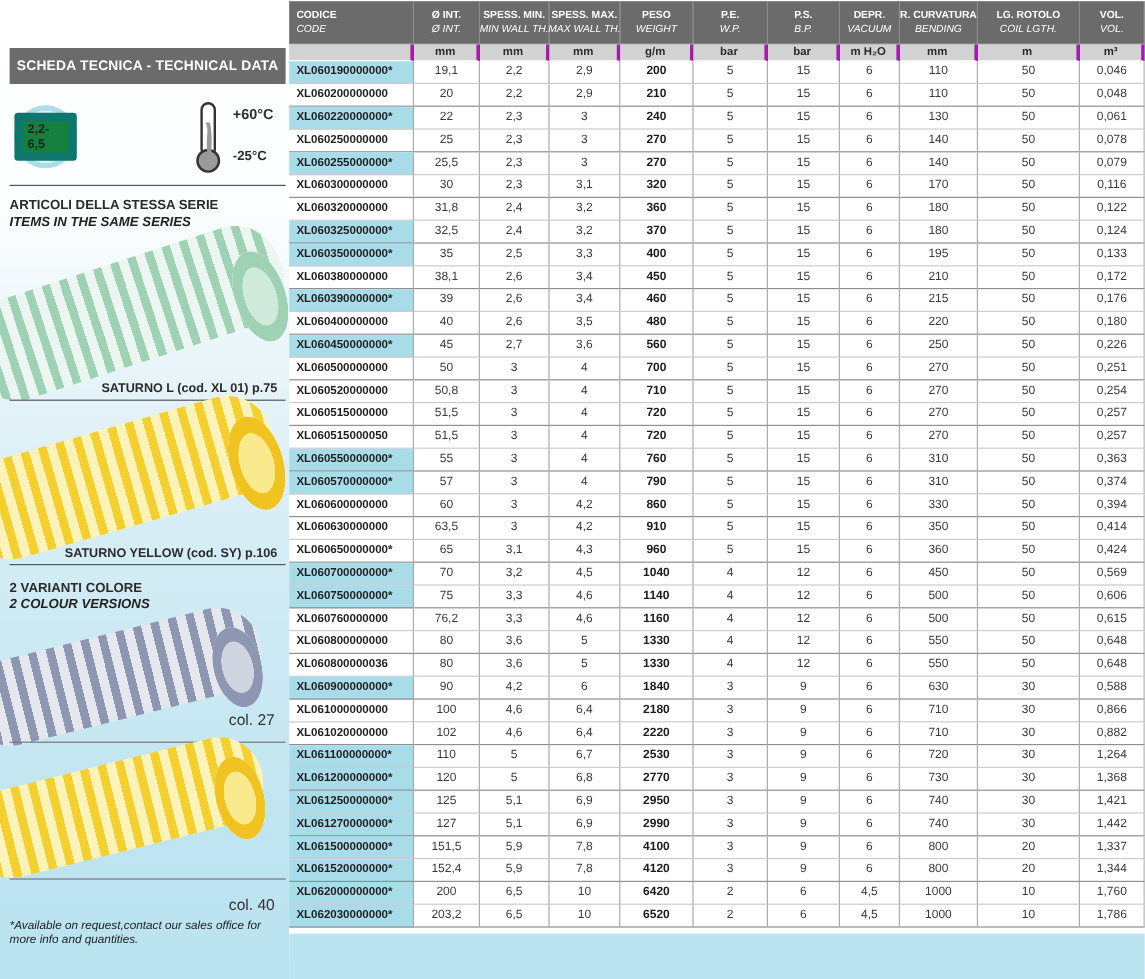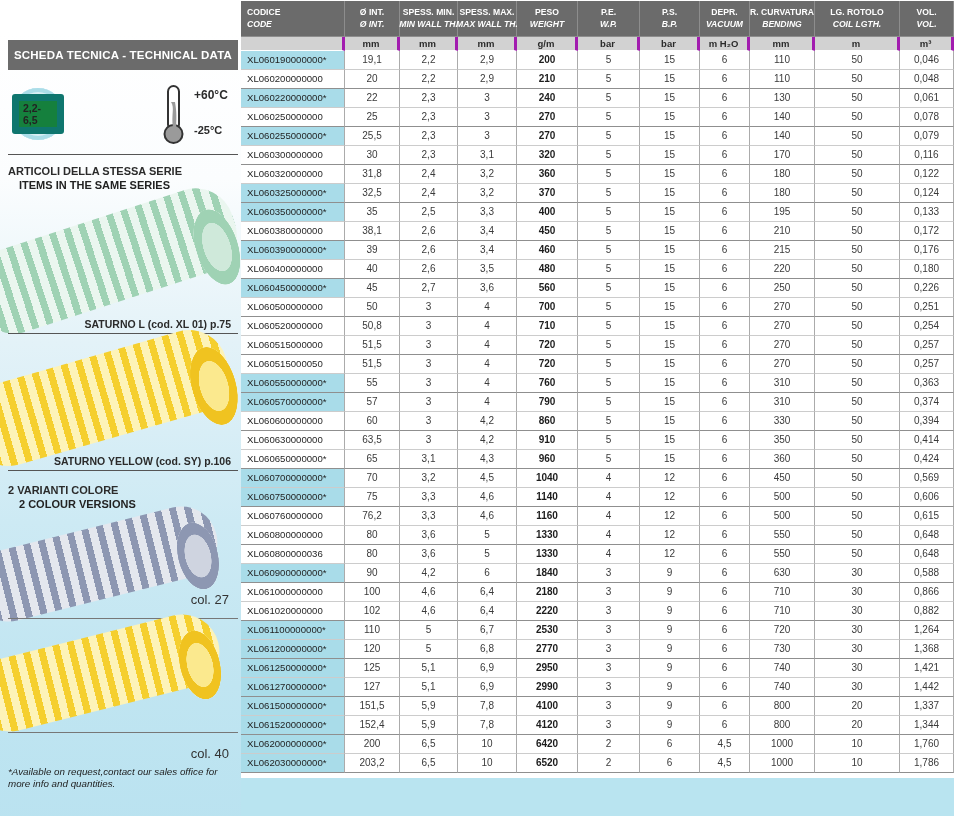--- a/index.html
+++ b/index.html
@@ -32,54 +32,54 @@
   }
   .badge-label {
     background: #15803d; border: 7px solid #0f766e; border-radius: 3px;
     font-weight: bold; font-size: 10.5px; padding: 1px 4px; color: #222;
   }
   .thermo { position: absolute; left: 148px; top: 0; width: 34px; height: 62px; }
   .temp-max { position: absolute; left: 186px; top: 4px; font-weight: bold; font-size: 12px; }
   .temp-min { position: absolute; left: 186px; top: 40px; font-weight: bold; font-size: 11px; }
   .sb-rule { position: absolute; left: 8px; width: 230px; height: 0; border-top: 1px solid #555; }
   .sec-title-it { position: absolute; left: 8px; font-weight: bold; font-size: 11px; }
-  .sec-title-en { position: absolute; left: 19px; font-weight: bold; font-size: 11px; color:#222; }
+  .sec-title-en { position: absolute; left: 8px; font-weight: bold; font-style: italic; font-size: 11px; color:#222; }
   .caption { position: absolute; right: 10px; font-weight: bold; font-size: 10.5px; text-align: right; }
   .col-label { position: absolute; right: 12px; font-size: 13px; color: #333; }
   .hose { position: absolute; overflow: visible; }
   .hose .tube { position: absolute; border-radius: 38px; }
   .hose .opening { position: absolute; border-radius: 50%; }
   .footnote { position: absolute; left: 8px; width: 228px; font-size: 9.8px; line-height: 1.22; color: #1d1d1d; }
   .footnote.en { font-style: italic; }
 
   
   .tablewrap { position: absolute; left: 241px; top: 1px; width: 614px; }
   .thead-row, .units-row, .trow { display: flex; width: 713px; }
   .hcell {
     background: #6b6b6b; color: #fff; border-right: 1px solid #8d8d8d; border-bottom: 1px solid #8d8d8d;
     display: flex; flex-direction: column; justify-content: center; align-items: center;
     height: 36px; padding: 1px 2px; text-align: center;
   }
   .hcell .l1 { font-weight: bold; font-size: 8.6px; line-height: 1.5; white-space: nowrap; }
-  .hcell .l2 { font-weight: bold; font-style: italic; font-size: 8.6px; line-height: 1.3; white-space: nowrap; }
+  .hcell .l2 { font-weight: normal; font-style: italic; font-size: 8.6px; line-height: 1.3; white-space: nowrap; }
   .hcell.first { align-items: flex-start; padding-left: 6px; text-align: left; }
   .ucell {
     background: #d2d2d2; color: #2b2b2b; font-weight: bold; font-size: 9.5px;
     border-right: 3px solid #a21caf; border-bottom: 1px solid #ffffff;
     height: 14px; line-height: 13px; text-align: center; white-space: nowrap;
   }
   .trow { height: 19px; }
   .trow:nth-child(odd)  .cell { border-bottom: 1px solid #cccccc; }
   .trow:nth-child(even) .cell { border-bottom: 1px solid #8f8f8f; }
   .cell {
     border-right: 1px solid #ababab;
     font-size: 10px; line-height: 18px; text-align: center; color: #3a3a3a;
     overflow: hidden; white-space: nowrap;
   }
-  .cell.code { text-align: left; padding-left: 6px; font-weight: normal; font-size: 9.6px; color: #1f1f1f; }
+  .cell.code { text-align: left; padding-left: 6px; font-weight: bold; font-size: 9.6px; color: #1f1f1f; }
   .cell.code.hl { background: #a9dce9; }
   .cell.weight { font-weight: bold; color: #1c1c1c; }
   
   .w0{width:104px}.w1{width:55px}.w2{width:58px}.w3{width:59px}.w4{width:61px}
   .w5{width:62px}.w6{width:60px}.w7{width:50px}.w8{width:65px}.w9{width:85px}.w10{width:54px}
 
   .bottom-strip { position: absolute; left: 241px; top: 778px; width: 713px; height: 38px; background: #b9e4f0; }
 </style>
 </head>
 <body>

